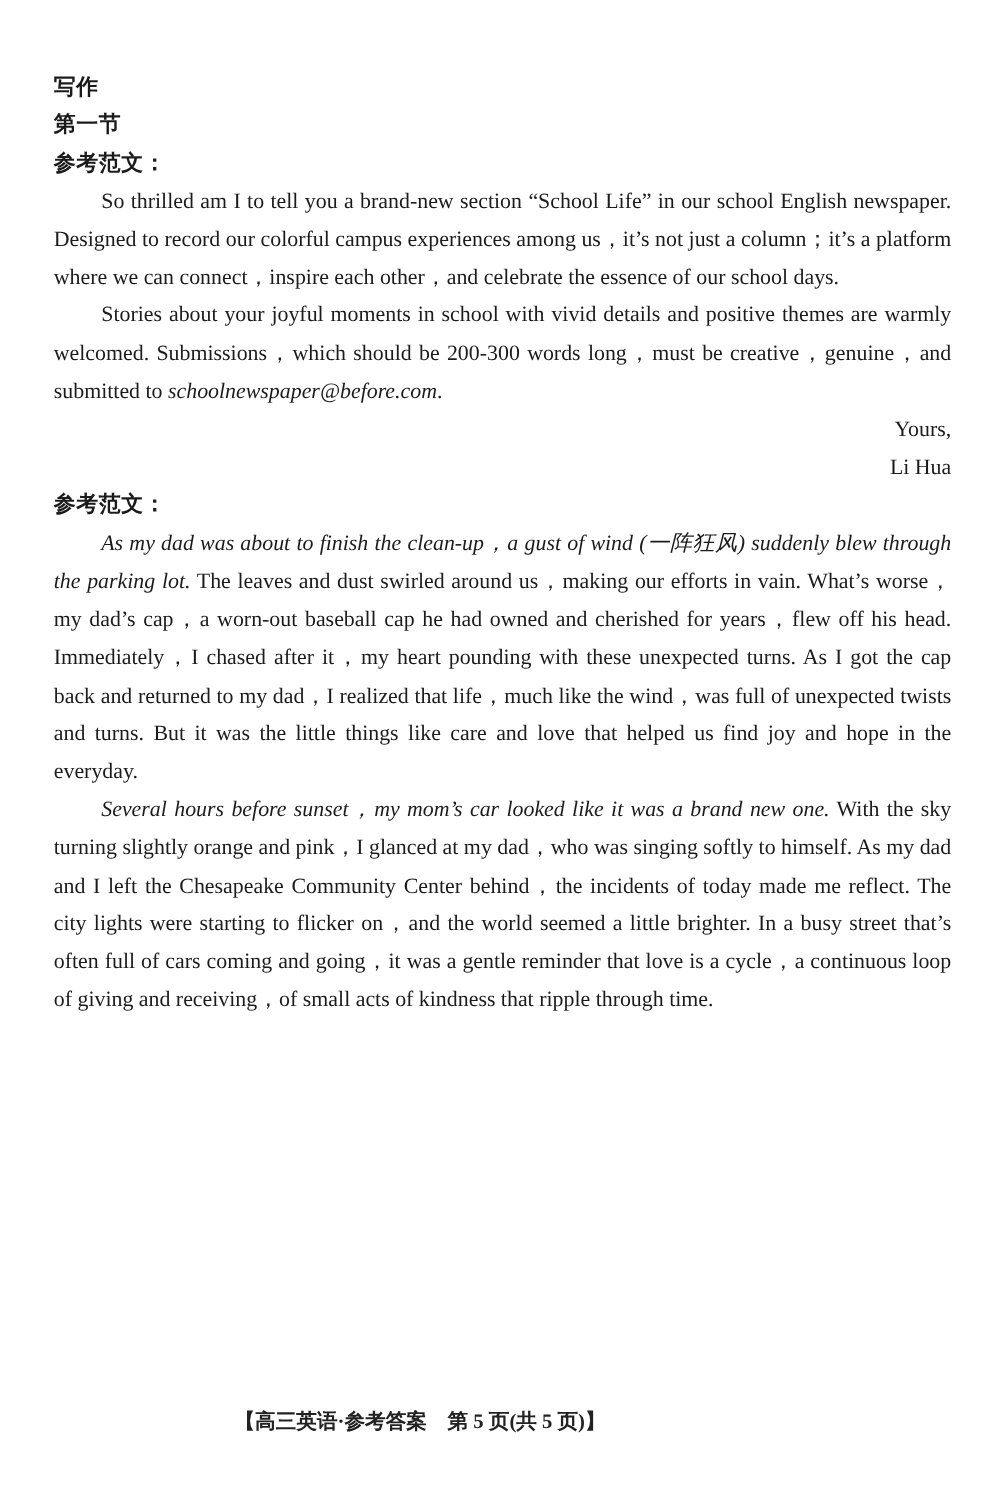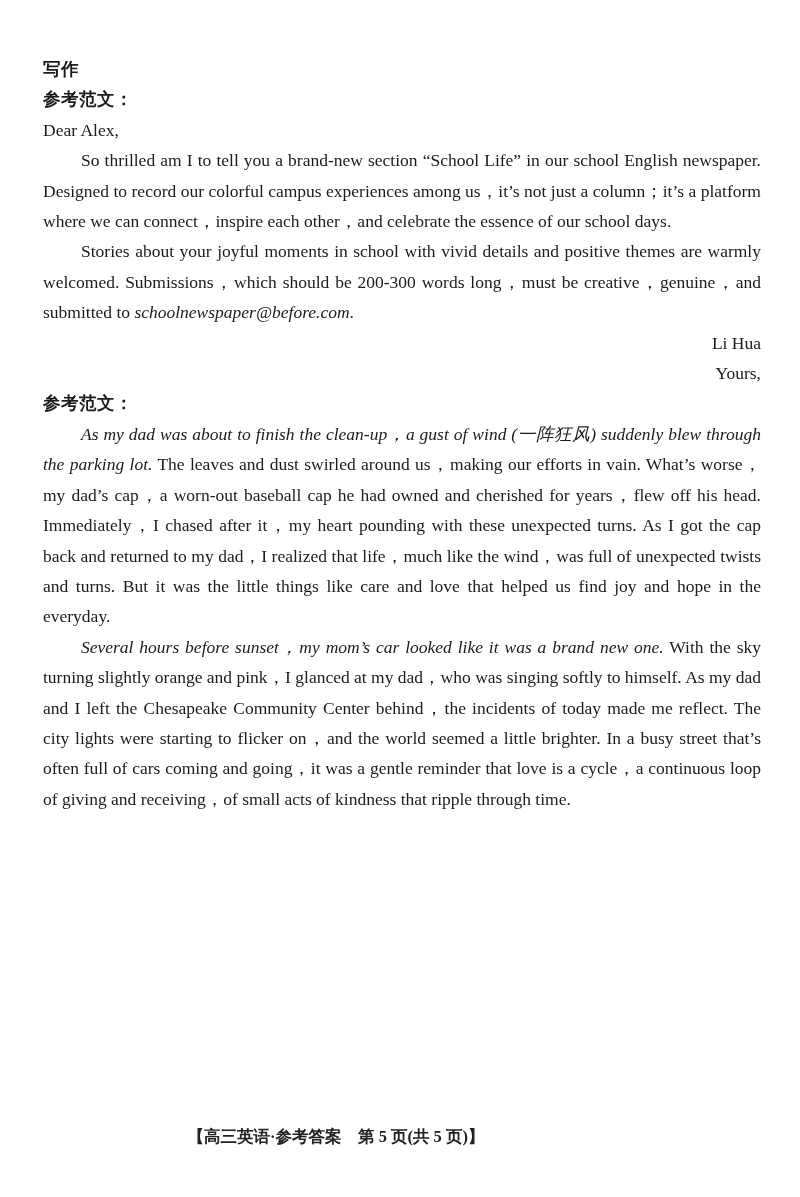--- a/index.html
+++ b/index.html
@@ -63,31 +63,31 @@
   }
 </style>
 </head>
 <body>
 
 <div class="page">
   <div class="content">
 
     <h1 class="cn-heading">写作</h1>
 
+    <h2 class="cn-heading">第一节</h2>
     <h3 class="cn-heading">参考范文：</h3>
 
-    <p class="salutation">Dear Alex,</p>
 
     <div>
         <p class="body-para"><span>So thrilled am I to tell you a brand-new section “School Life” in our school English newspaper. Designed to record our colorful campus experiences among us，it’s not just a column；it’s a platform where we can connect，inspire each other，and celebrate the essence of our school days.</span></p>
         <p class="body-para"><span>Stories about your joyful moments in school with vivid details and positive themes are warmly welcomed. Submissions，which should be 200-300 words long，must be creative，genuine，and submitted to </span><em>schoolnewspaper@before.com</em><span>.</span></p>
       </div>
 
+    <p class="closing-line">Yours,</p>
     <p class="closing-line">Li Hua</p>
-    <p class="closing-line">Yours,</p>
 
     <h3 class="cn-heading">参考范文：</h3>
 
     <div>
         <p class="body-para"><em>As my dad was about to finish the clean-up，a gust of wind (一阵狂风) suddenly blew through the parking lot.</em><span> The leaves and dust swirled around us，making our efforts in vain. What’s worse，my dad’s cap，a worn-out baseball cap he had owned and cherished for years，flew off his head. Immediately，I chased after it，my heart pounding with these unexpected turns. As I got the cap back and returned to my dad，I realized that life，much like the wind，was full of unexpected twists and turns. But it was the little things like care and love that helped us find joy and hope in the everyday.</span></p>
         <p class="body-para"><em>Several hours before sunset，my mom’s car looked like it was a brand new one.</em><span> With the sky turning slightly orange and pink，I glanced at my dad，who was singing softly to himself. As my dad and I left the Chesapeake Community Center behind，the incidents of today made me reflect. The city lights were starting to flicker on，and the world seemed a little brighter. In a busy street that’s often full of cars coming and going，it was a gentle reminder that love is a cycle，a continuous loop of giving and receiving，of small acts of kindness that ripple through time.</span></p>
       </div>
 
   </div>
 

